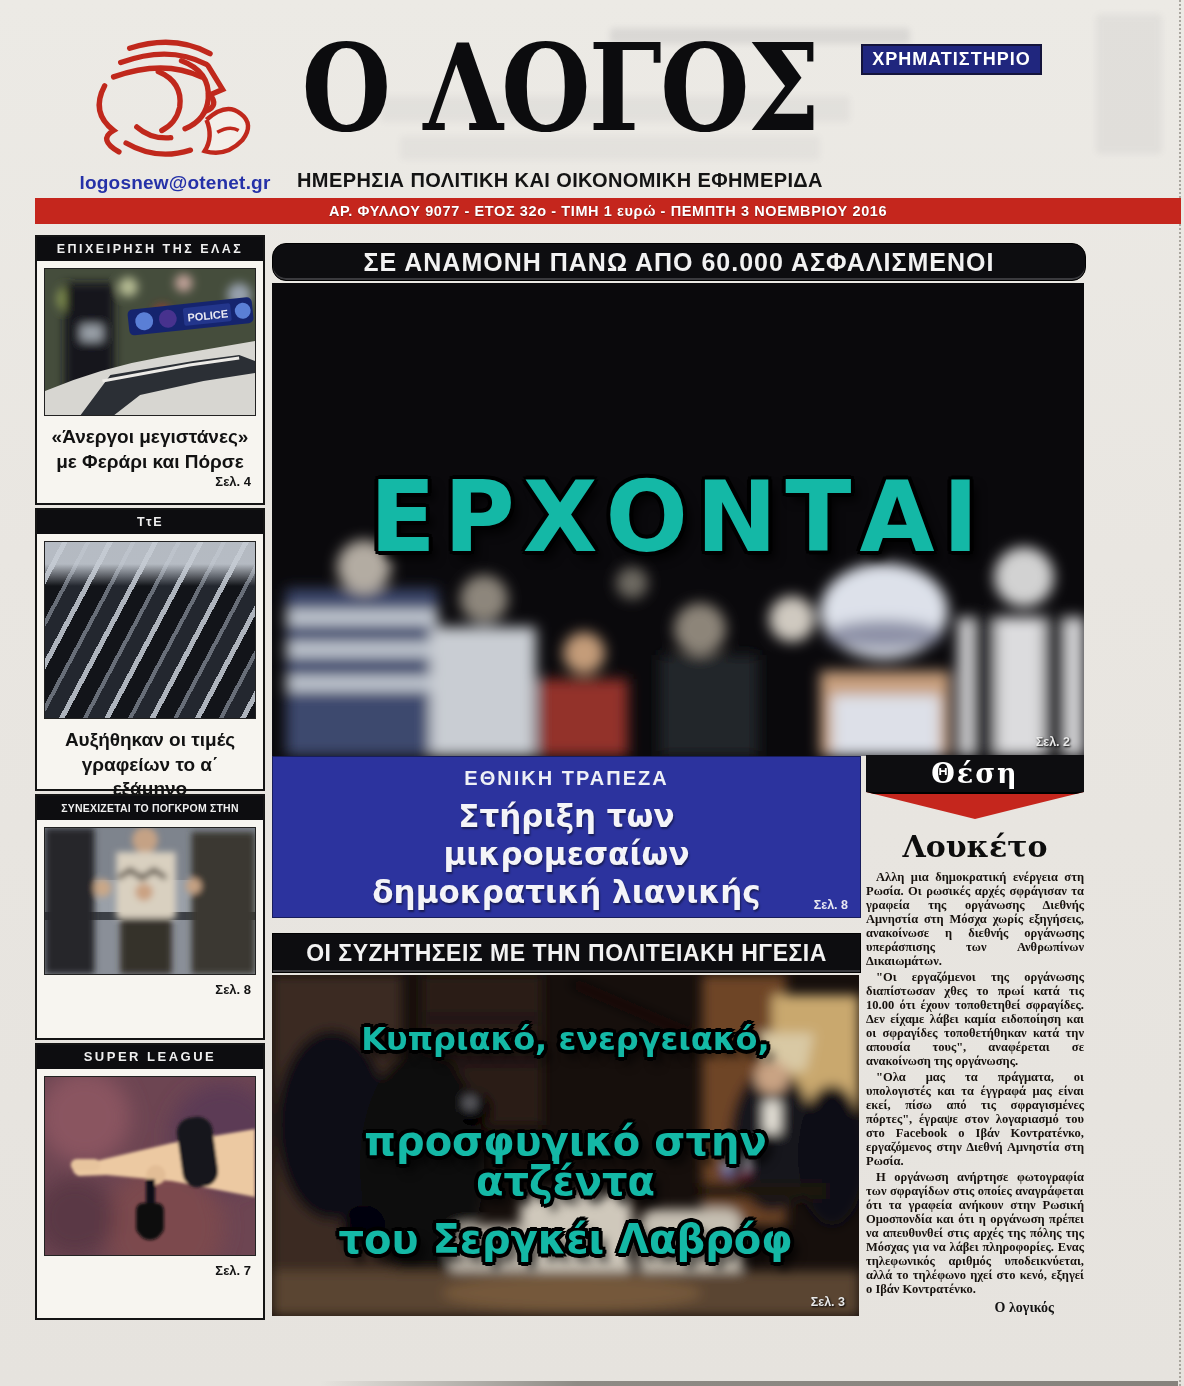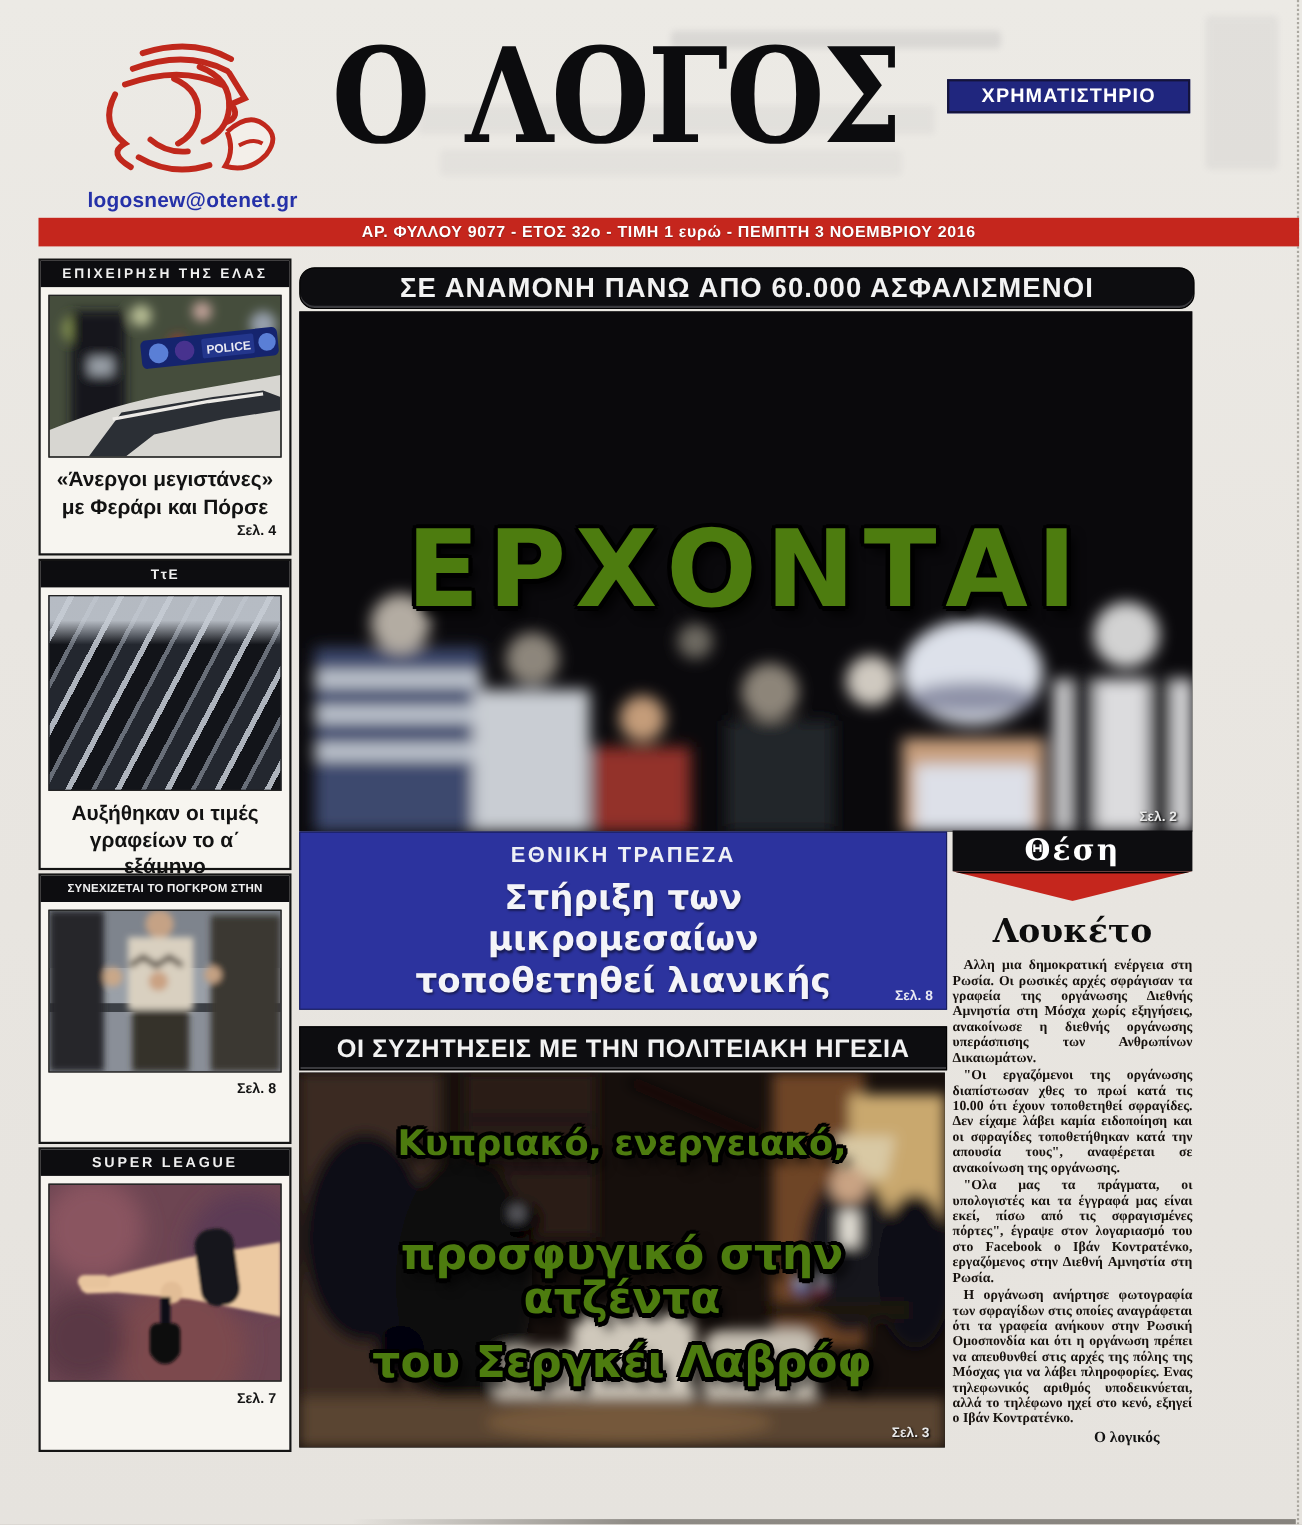--- a/index.html
+++ b/index.html
@@ -17,21 +17,21 @@
   #paper-title{position:absolute;left:278px;top:26px;width:564px;text-align:center;
          font-family:"DejaVu Serif",serif;font-weight:900;font-size:103px;line-height:1.05;
          letter-spacing:-2px;transform:scaleY(1.16);transform-origin:top center;color:#0c0c0e;white-space:nowrap;}
   #paper-subtitle{position:absolute;left:268px;top:169px;width:584px;text-align:center;
          font-size:20px;font-weight:bold;letter-spacing:.4px;color:#141414;}
   #issue-bar{position:absolute;left:35px;top:198px;width:1146px;height:26px;line-height:26px;
          background:#c5261d;color:#fff;text-align:center;font-size:14.5px;font-weight:bold;letter-spacing:.6px;
          text-shadow:0 1px 1px rgba(0,0,0,.35);}
 
   
-  #stock-box{position:absolute;left:861px;top:44px;width:221px;margin-top:28px;}
+  #stock-box{position:absolute;left:861px;top:44px;width:181px;}
   #stock-header{background:#20267e;border:2px solid #14143c;color:#fff;text-align:center;
          height:27px;line-height:27px;font-size:18px;font-weight:bold;letter-spacing:1px;}
   #stock-body{border:2px solid #151515;border-top:none;background:#f6f4ef;padding:10px 6px 4px 6px;text-align:center;}
   .stock-line1{font-size:20px;font-weight:bold;color:#141414;}
   .stock-line2{font-size:22px;font-weight:bold;color:#141414;}
   .stock-red{color:#cc1f1f;}
   #stock-dots{border-top:3px dotted #cc2418;margin:6px 10px 7px 10px;}
   #stock-page{font-size:12.5px;font-weight:bold;text-align:right;padding:2px 8px 2px 0;}
 
   
@@ -39,21 +39,21 @@
          box-shadow:inset 0 -2px 0 #3a3a3e;}
   #main-kicker{left:272px;top:243px;width:812px;height:36px;line-height:36px;font-size:25px;letter-spacing:1px;border-radius:14px;}
   #kicker2{left:272px;top:933px;width:587px;height:38px;line-height:38px;font-size:23px;letter-spacing:.5px;}
 
   
   .photo{position:absolute;overflow:hidden;background:#111;}
   #main-photo{left:272px;top:283px;width:812px;height:473px;}
   #photo2{left:272px;top:975px;width:587px;height:341px;}
   .ph{position:absolute;left:0;top:0;width:100%;height:100%;}
 
-  .outline-head{position:absolute;left:0;width:100%;text-align:center;color:#4d7c0f;
+  .outline-head{position:absolute;left:0;width:100%;text-align:center;color:#14b8a6;
          font-family:"DejaVu Sans",sans-serif;font-weight:900;line-height:1;
          text-shadow:-3px -3px 0 #000,3px -3px 0 #000,-3px 3px 0 #000,3px 3px 0 #000,
                      -4px 0 0 #000,4px 0 0 #000,0 -4px 0 #000,0 4px 0 #000,7px 8px 10px rgba(0,0,0,.75);}
   #mh1{top:186px;font-size:97px;letter-spacing:8px;}
   #mh2{top:322px;font-size:84px;letter-spacing:2px;}
   .photo-page{position:absolute;right:14px;bottom:7px;color:#e8e8e8;font-size:12.5px;font-weight:bold;
          text-shadow:1px 1px 2px #000;}
   #lh1{top:48px;font-size:32px;}
   #lh2{top:146px;font-size:40px;}
   #lh3{top:244px;font-size:40px;}
@@ -122,20 +122,21 @@
       <path d="M58 122 Q92 142 130 130"></path>
       <path d="M70 104 Q86 118 108 116"></path>
     </g>
     <g>
       <path d="M148 96 q22 -20 38 -7 q16 12 2 30 q-18 19 -42 12 q10 -16 2 -35" fill="#f3efe9" stroke="#c0281c" stroke-width="5"></path>
       <path d="M160 110 q14 -8 24 -2" fill="none" stroke="#c0281c" stroke-width="4"></path>
     </g>
   </svg>
   <div id="email">logosnew@otenet.gr</div>
   <div id="paper-title">Ο ΛΟΓΟΣ</div>
+  <div id="paper-subtitle">ΗΜΕΡΗΣΙΑ ΠΟΛΙΤΙΚΗ ΚΑΙ ΟΙΚΟΝΟΜΙΚΗ ΕΦΗΜΕΡΙΔΑ</div>
   <div id="issue-bar">ΑΡ. ΦΥΛΛΟΥ 9077 - ΕΤΟΣ 32ο - ΤΙΜΗ 1 ευρώ - ΠΕΜΠΤΗ 3 ΝΟΕΜΒΡΙΟΥ 2016</div>
 
   <div id="stock-box">
     <div id="stock-header">ΧΡΗΜΑΤΙΣΤΗΡΙΟ</div>
   </div>
 
   <div class="side-item" style="top:235px;height:270px;">
     <div class="side-kicker sk-0">ΕΠΙΧΕΙΡΗΣΗ ΤΗΣ ΕΛΑΣ</div>
     <div class="side-photo" style="height:146px;">
       <svg class="ph" viewBox="0 0 212 146" preserveAspectRatio="none" aria-hidden="true">
@@ -274,21 +275,21 @@
         <rect x="772" y="334" width="22" height="139" fill="#1d1e24"></rect>
         <circle cx="360" cy="300" r="16" fill="#6e6a62"></circle>
       </g>
     </svg>
     <div id="mh1" class="outline-head">ΕΡΧΟΝΤΑΙ</div>
     <div class="photo-page">Σελ. 2</div>
   </div>
 
   <div id="bank-box">
     <div id="bank-kicker">ΕΘΝΙΚΗ ΤΡΑΠΕΖΑ</div>
-    <div id="bank-headline">Στήριξη των μικρομεσαίων τοποθετηθεί λιανικής</div>
+    <div id="bank-headline">Στήριξη των μικρομεσαίων δημοκρατική λιανικής</div>
     <div id="bank-page">Σελ. 8</div>
   </div>
 
   <div id="kicker2" class="abs kicker-bar">ΟΙ ΣΥΖΗΤΗΣΕΙΣ ΜΕ ΤΗΝ ΠΟΛΙΤΕΙΑΚΗ ΗΓΕΣΙΑ</div>
 
   <div id="photo2" class="photo">
     <svg class="ph" viewBox="0 0 587 341" preserveAspectRatio="none" aria-hidden="true">
       <defs>
           <filter id="b5" x="-30%" y="-30%" width="160%" height="160%">
             <feGaussianBlur stdDeviation="6"></feGaussianBlur>

